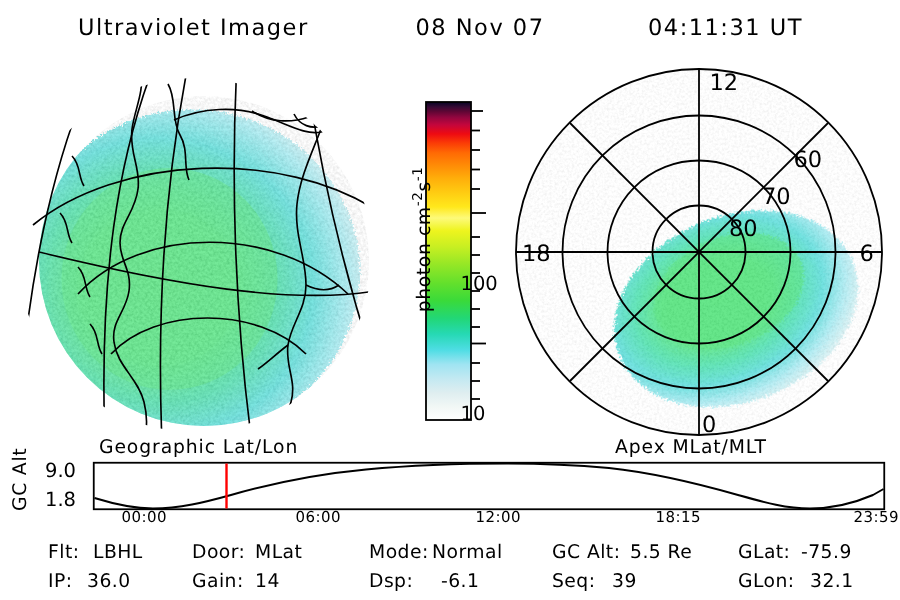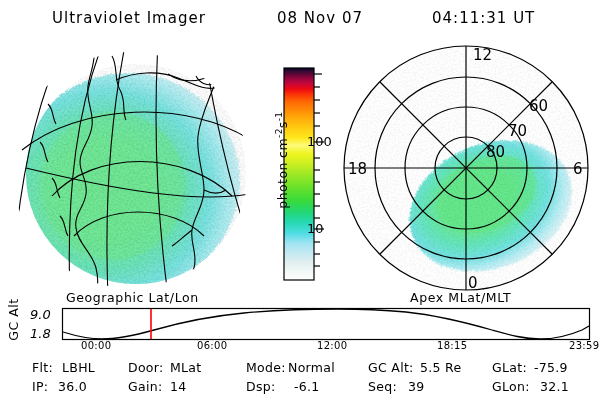--- a/index.html
+++ b/index.html
@@ -24,32 +24,32 @@
 
   svg{display:block;overflow:visible;}
 
   
   #cbar-axislabel{
      position:absolute;left:-62px;top:92px;width:160px;
      text-align:center;font-size:12.5px;letter-spacing:.4px;
      transform:rotate(-90deg);transform-origin:center center;
      white-space:nowrap;}
   #cbar-axislabel sup{font-size:9px;vertical-align:super;}
-  .cb-tick-label{position:absolute;font-size:13px;left:43px;}
+  .cb-tick-label{position:absolute;font-size:13px;left:43px;margin-top:48px;}
 
   
   #geo-sub{left:66px;top:290px;font-size:12.5px;letter-spacing:.6px;}
   #mlt-sub{left:410px;top:290px;font-size:12.5px;letter-spacing:.6px;}
 
   
   #alt-strip{left:0;top:304px;width:600px;height:50px;}
   #alt-rot{position:absolute;left:-11px;top:8px;width:48px;
      font-size:12.5px;text-align:center;letter-spacing:.5px;
      transform:rotate(-90deg);transform-origin:center center;white-space:nowrap;}
-  .alt-ytick{position:absolute;left:30px;font-size:13px;font-style:italic;}
+  .alt-ytick{position:absolute;left:30px;font-size:13px;}
   .time-tick{position:absolute;top:36px;font-size:10px;letter-spacing:.3px;margin-left:47px;}
 
   
   #footer{left:0;top:360px;width:600px;height:40px;font-size:12.5px;
           letter-spacing:.3px;}
   #footer .frow{position:absolute;left:0;width:600px;height:18px;}
   #footer .fcell{position:absolute;white-space:nowrap;}
 </style>
 </head>
 <body>

